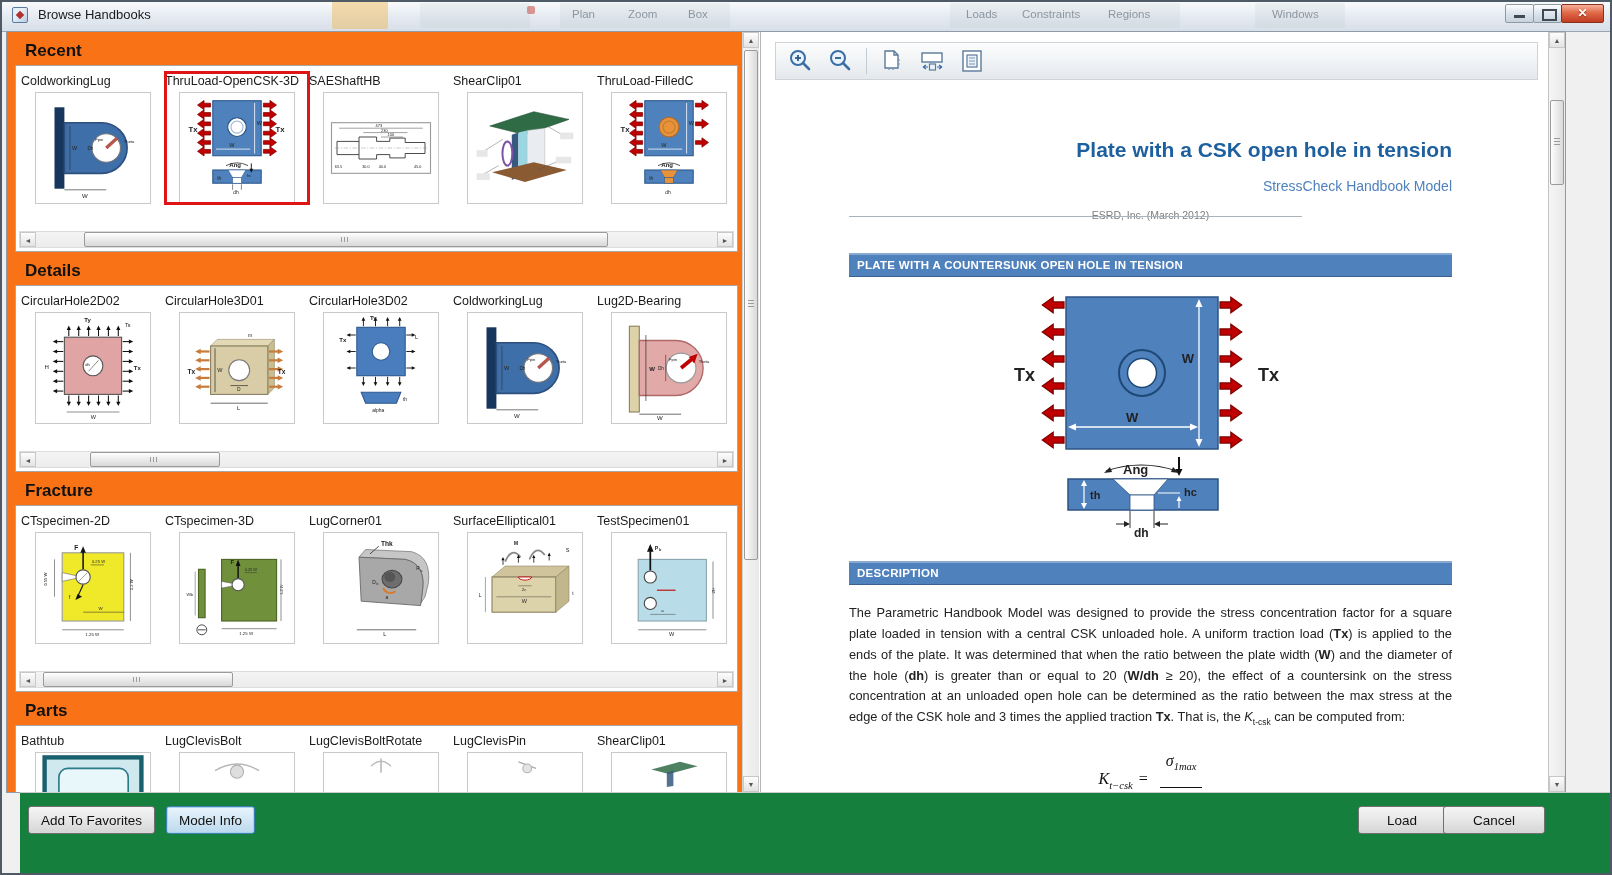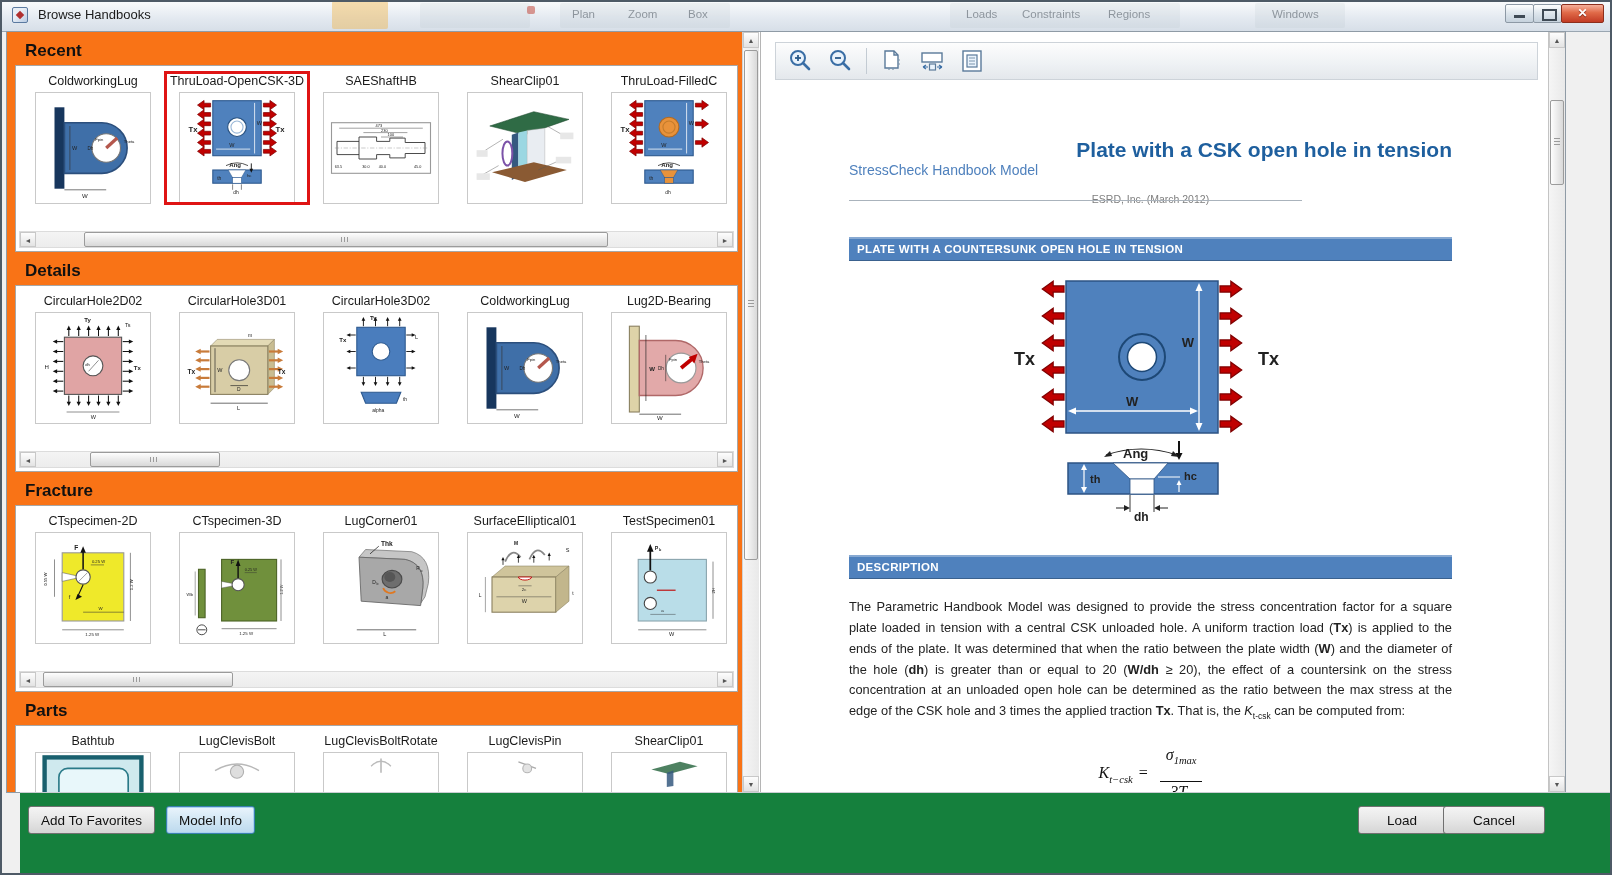--- a/index.html
+++ b/index.html
@@ -32,21 +32,21 @@
   
   .content{position:absolute;left:6px;top:31px;right:46px;bottom:82px;background:#fff;
     border:1px solid #8f9ba6;box-sizing:border-box;overflow:hidden}
 
   
   .left-region{position:absolute;left:0;top:0;width:735px;bottom:0;overflow:hidden;background:#f97316}
   .sec-title{margin:9px 0 4px 18px;font-size:17px;font-weight:bold;color:#111}
   .gallery{margin:0 4px 0 8px;height:187px;border:1px solid #a7a7a7;background:#fff;
     box-sizing:border-box;position:relative;overflow:hidden;padding-top:6px}
   .g-row{display:flex;padding-left:5px}
-  .g-item{width:144px;flex:0 0 144px;text-align:center;padding-top:2px}
+  .g-item{width:144px;flex:0 0 144px;padding-top:2px}
   .g-item.selected{outline:3px solid #df1414;outline-offset:-2px}
   .g-label{font-size:12.5px;color:#1a1a1a;white-space:nowrap;overflow:hidden;height:17px}
   .g-thumb{width:116px;height:112px;margin:1px auto 0;border:1px solid #c9c9c9;background:#fff;box-sizing:border-box}
   .g-thumb svg{width:100%;height:100%;display:block}
   svg text{font-family:"Liberation Sans",sans-serif;fill:#222}
 
   
   .hscroll{position:absolute;left:3px;right:3px;bottom:3px;height:17px;display:flex;
     background:linear-gradient(#f4f4f4,#ececec);border:1px solid #dcdcdc;box-sizing:border-box}
   .hs-btn{width:16px;font-size:7px;color:#555;text-align:center;line-height:15px;background:linear-gradient(#fdfdfd,#e3e3e3);border:1px solid #c8c8c8;box-sizing:border-box}
@@ -71,26 +71,26 @@
   
   .preview{position:absolute;left:753px;right:17px;top:0;bottom:0;background:#fff;border-left:1px solid #b5b5b5;overflow:hidden}
   .pv-toolbar{margin:10px 10px 0 14px;height:38px;border:1px solid #cdd3d9;box-sizing:border-box;
     background:linear-gradient(#fdfdfd,#eef1f4 60%,#e4e8ec);display:flex;align-items:center;padding-left:10px;gap:10px}
   .tb-btn{width:30px;height:30px;display:flex;align-items:center;justify-content:center;border-radius:3px}
   .tb-btn svg{width:26px;height:26px}
   .tb-sep{width:1px;height:26px;background:#c3cbd3}
 
   .doc{padding:20px 96px 0 88px;overflow:hidden;height:700px}
   .doc-title{margin-top:38px;text-align:right;font-size:21px;font-weight:bold;color:#1e5f9e}
-  .doc-subtitle{font-size:14px;color:#4f81bd}
+  .doc-subtitle{margin-top:16px;text-align:right;font-size:14px;color:#4f81bd}
   .byline{position:relative;margin-top:15px;text-align:center;font-size:10.5px;color:#7f7f7f}
   .byline::before{content:"";position:absolute;left:0;right:150px;top:55%;border-top:1px solid #aab3bc}
   .hbar{margin-top:32px;background:#4f81bd;border-top:2px solid #87a9d2;border-bottom:1px solid #3a618e;
     color:#fff;font-weight:bold;font-size:11.5px;letter-spacing:.3px;padding:4px 8px 5px}
-  .hbar.second{margin-top:28px}
+  .hbar.second{margin-top:18px}
   .fig-wrap{text-align:center;margin-top:10px}
   .doc-para{margin-top:18px;font-size:12.8px;line-height:1.63;color:#222;text-align:justify}
   .formula{margin-top:22px;text-align:center;font-family:"Liberation Serif",serif;font-style:italic;font-size:16px;color:#111}
   .frac{display:inline-block;vertical-align:middle;text-align:center;margin-left:6px}
   .frac .num{display:block;border-bottom:1px solid #111;padding:0 6px 15px}
   .frac .den{display:block;padding-top:1px}
   sub{font-size:.66em}
 
   
   .footer{position:absolute;left:20px;right:2px;bottom:2px;height:80px;background:#15803d;border-top:1px solid #c9ced3}

